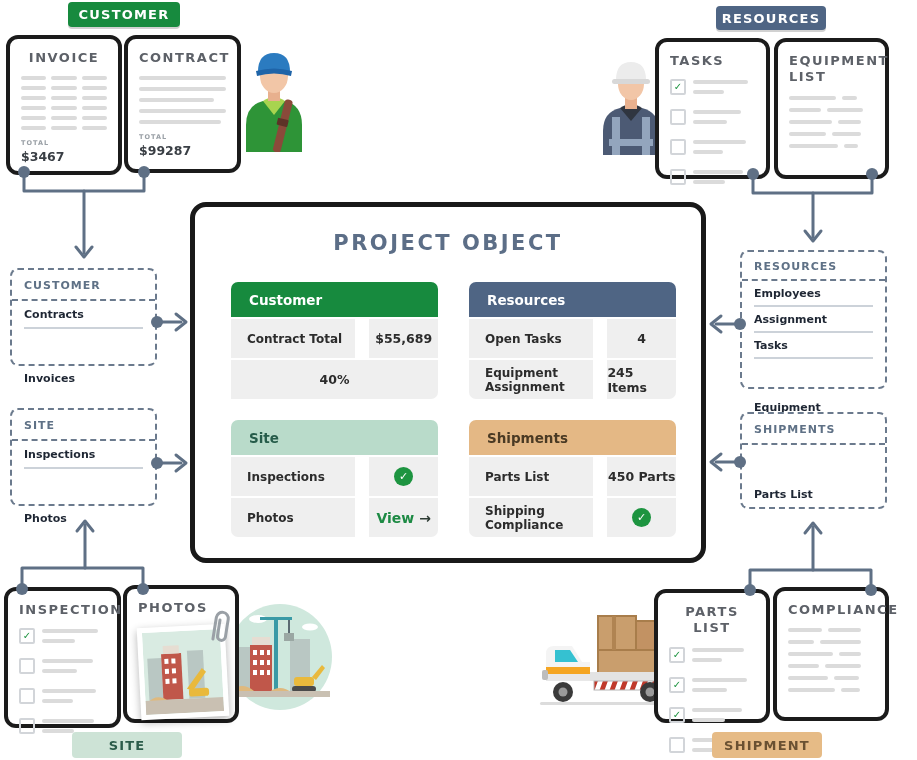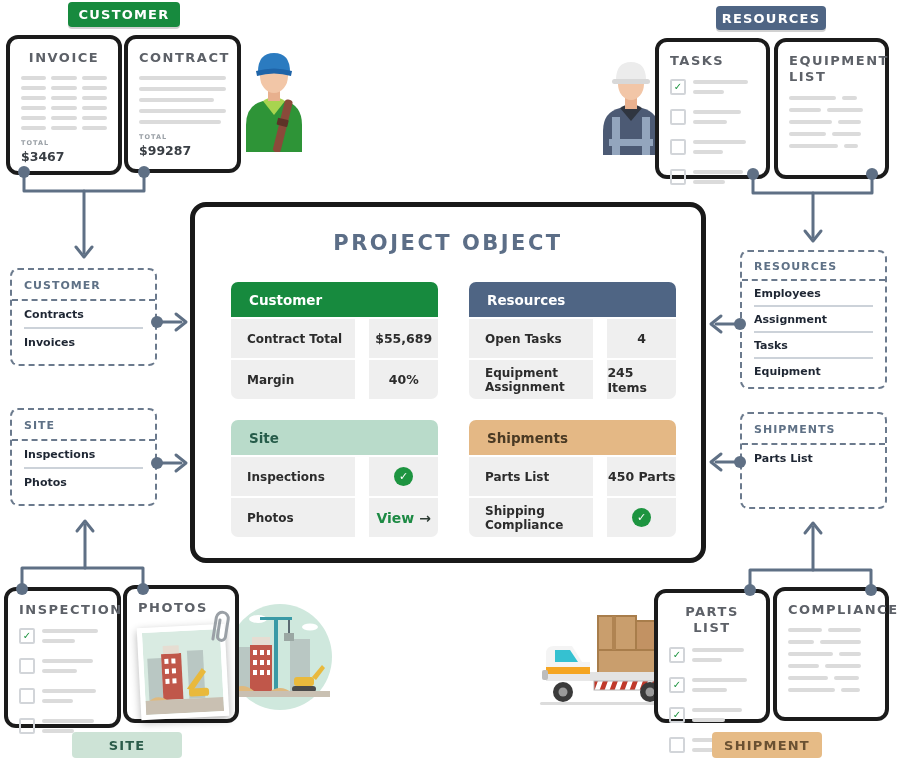--- a/index.html
+++ b/index.html
@@ -53,21 +53,21 @@
                display:flex;align-items:center;justify-content:center;font-size:11px;font-weight:bold;}
   .view-link{color:#1d8a44;font-size:14px;font-weight:bold;cursor:pointer;}
   .view-arrow{color:#2d3b33;margin-left:5px;}
 
   
   .dashed-box{position:absolute;background:#fff;border:2px dashed #6b7a8d;border-radius:8px;
               box-sizing:border-box;padding:9px 12px 4px;z-index:1;}
   .dashed-h{font-size:11px;font-weight:bold;letter-spacing:1px;color:#5f7186;
             padding:0 12px 7px;margin:0 -12px;border-bottom:2px dashed #6b7a8d;}
   .dashed-item{font-size:11px;font-weight:bold;color:#1e2633;padding:7px 0 6px;border-bottom:2px solid #ccd2d9;}
-  .dashed-item:last-child{border-bottom:none;}
+  .dashed-item:last-child{border-bottom:none;margin-top:36px;}
 
   .illus{position:absolute;}
   svg{display:block;}
   #connectors{position:absolute;left:0;top:0;z-index:2;pointer-events:none;}
 
   
   .photo-frame{position:relative;margin:2px 0 0 1px;width:88px;height:92px;background:#fff;
                box-shadow:0 3px 8px rgba(0,0,0,.3);transform:rotate(-3deg);padding:5px;box-sizing:border-box;}
   .paperclip{position:absolute;top:-16px;right:-8px;}
 </style>
@@ -206,21 +206,20 @@
   <div id="project-card">
     <div id="project-title">PROJECT OBJECT</div>
 
     <div class="tbl" style="left:36px;top:75px;">
       <div class="tbl-h green">Customer</div>
       <div class="tbl-row">
         <div class="cell lab">Contract Total</div>
         <div class="cell val">$55,689</div>
       </div>
       <div class="tbl-row">
-        <div class="cell lab">Margin</div>
         <div class="cell val">40%</div>
       </div>
     </div>
 
     <div class="tbl" style="left:274px;top:75px;">
       <div class="tbl-h slate">Resources</div>
       <div class="tbl-row">
         <div class="cell lab">Open Tasks</div>
         <div class="cell val">4</div>
       </div>

